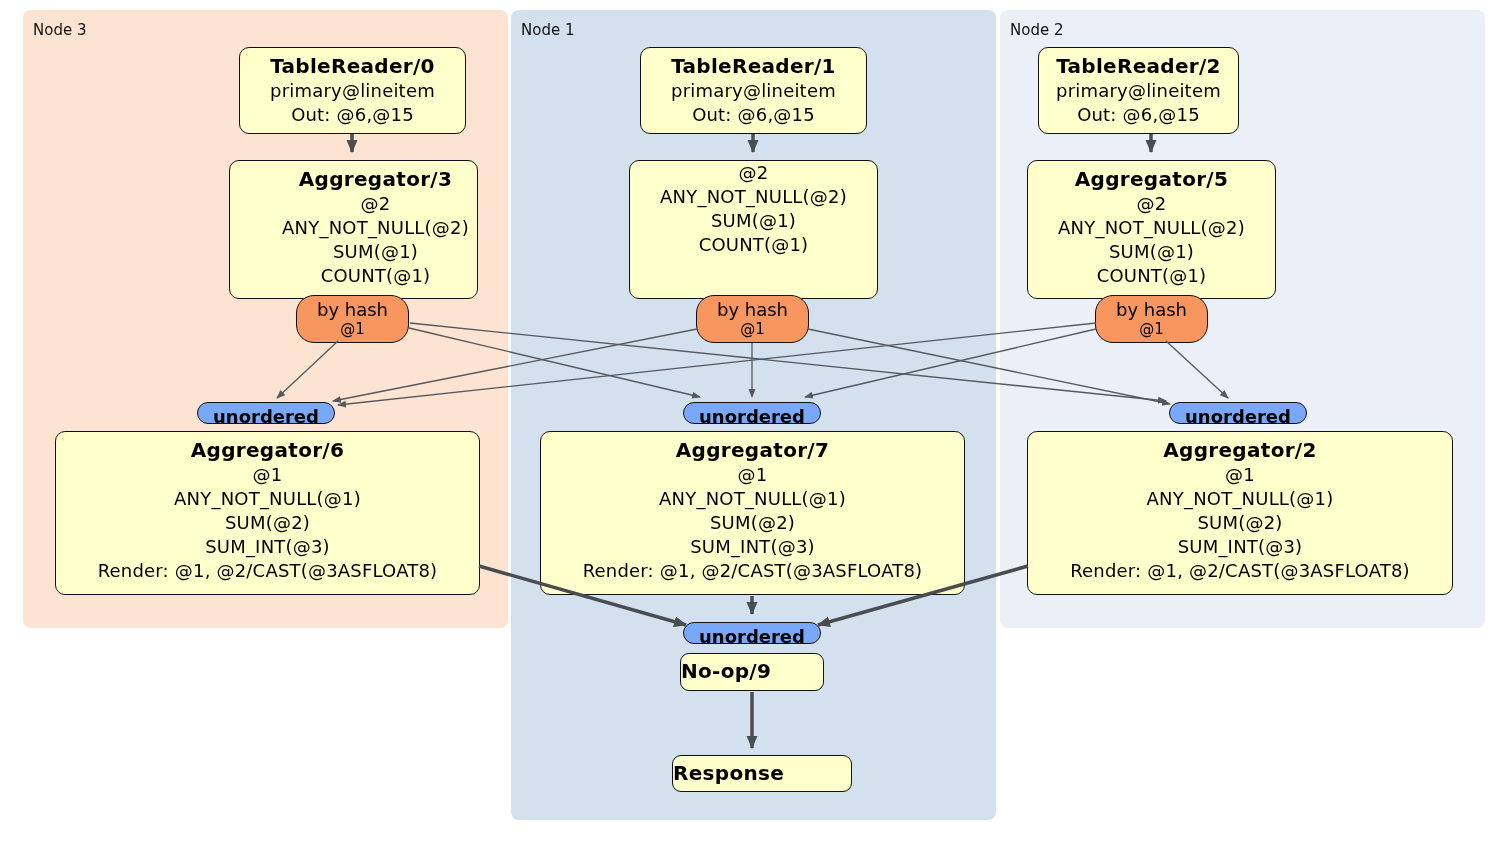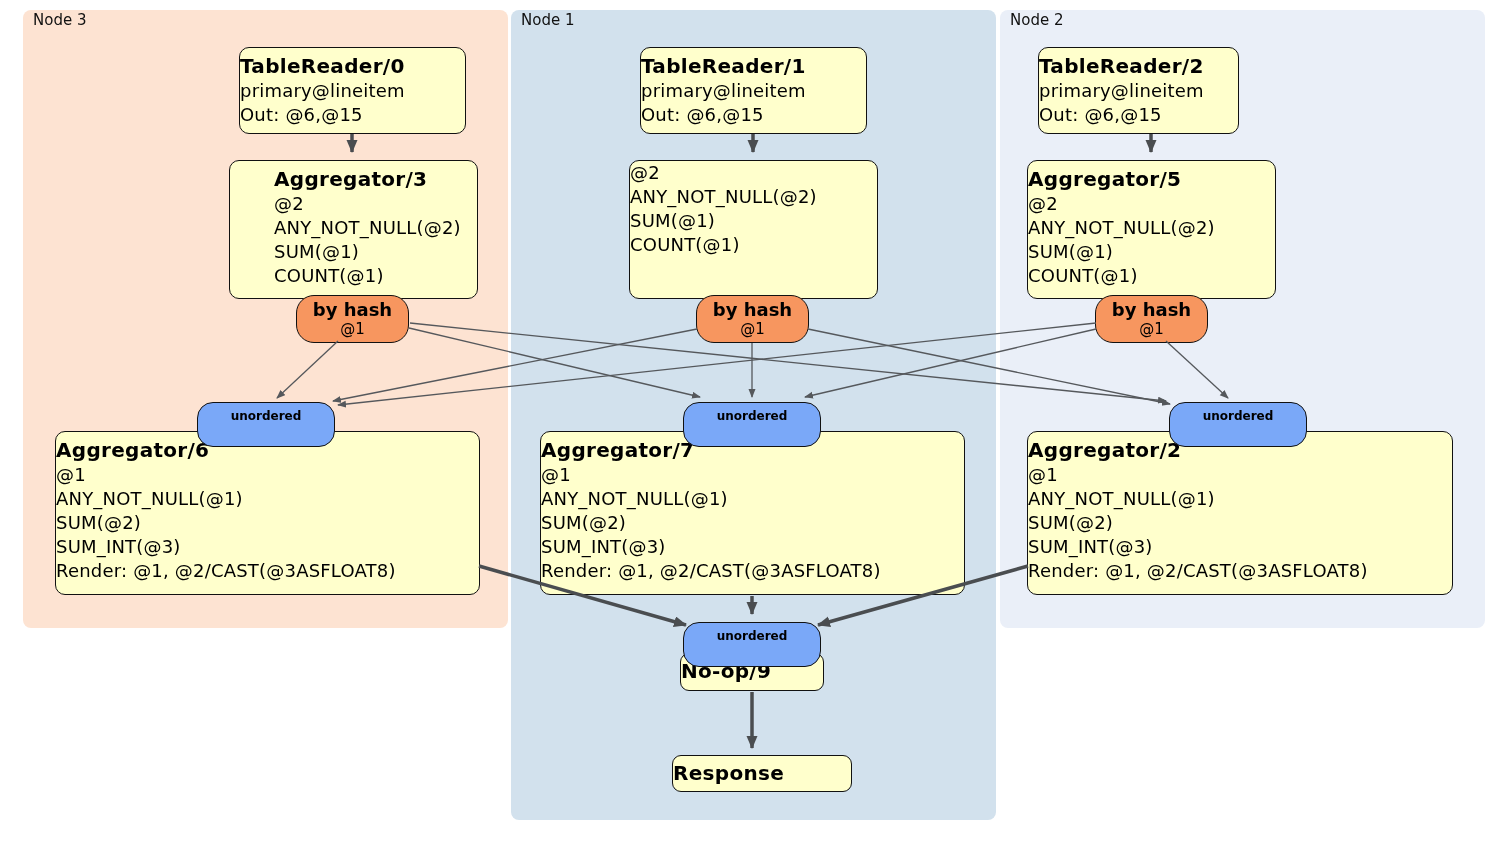--- a/index.html
+++ b/index.html
@@ -2,43 +2,43 @@
 <html><head>
 <meta charset="utf-8">
 <style>
   html,body { margin:0; padding:0; background:#ffffff; }
   #stage {
     position:relative; width:1504px; height:842px;
     font-family:"DejaVu Sans","Liberation Sans",sans-serif;
     color:#000; overflow:hidden; background:#ffffff;
   }
   .region { position:absolute; border-radius:8px; }
-  .region-label { position:absolute; top:1px; left:10px; font-size:15px; color:#111; }
+  .region-label { position:absolute; top:11px; left:10px; font-size:15px; color:#111; }
 
   .proc {
     position:absolute; box-sizing:border-box; z-index:2;
     background:#ffffcc; border:1.5px solid #111; border-radius:10px;
-    text-align:left;
+    text-align:center;
   }
   .proc-title { font-weight:bold; font-size:20px; line-height:26px; padding-top:5px; letter-spacing:.3px; }
   .proc-row   { font-size:18px; line-height:24px; letter-spacing:.2px; white-space:nowrap; }
 
   .router {
     position:absolute; box-sizing:border-box; z-index:3;
     width:113px; height:48px; background:#f7965f;
     border:1.5px solid #111; border-radius:18px; text-align:center;
   }
-  .router-label  { font-size:18px; font-weight:bold; line-height:23px; padding-top:2px; }
+  .router-label  { font-size:18px; font-weight:normal; line-height:23px; padding-top:2px; }
   .router-detail { font-size:15px; line-height:17px; }
 
   .merge {
     position:absolute; box-sizing:border-box; z-index:3;
-    width:138px; height:45px; background:#7aa8f8;
+    width:138px; height:22px; background:#7aa8f8;
     border:1.5px solid #111; border-radius:16px;
-    text-align:center; font-weight:bold; font-size:12px; line-height:27px;
+    text-align:center; font-weight:bold; font-size:18px; line-height:27px;
   }
 
   .term {
     position:absolute; box-sizing:border-box; z-index:2;
     background:#ffffcc; border:1.5px solid #111; border-radius:9px;
     font-weight:bold; font-size:20px; letter-spacing:.3px;
   }
 
   #edge-layer { position:absolute; left:0; top:0; z-index:5; pointer-events:none; }
   .edge-thin  { stroke:#55585c; stroke-width:1.3; fill:none; }

